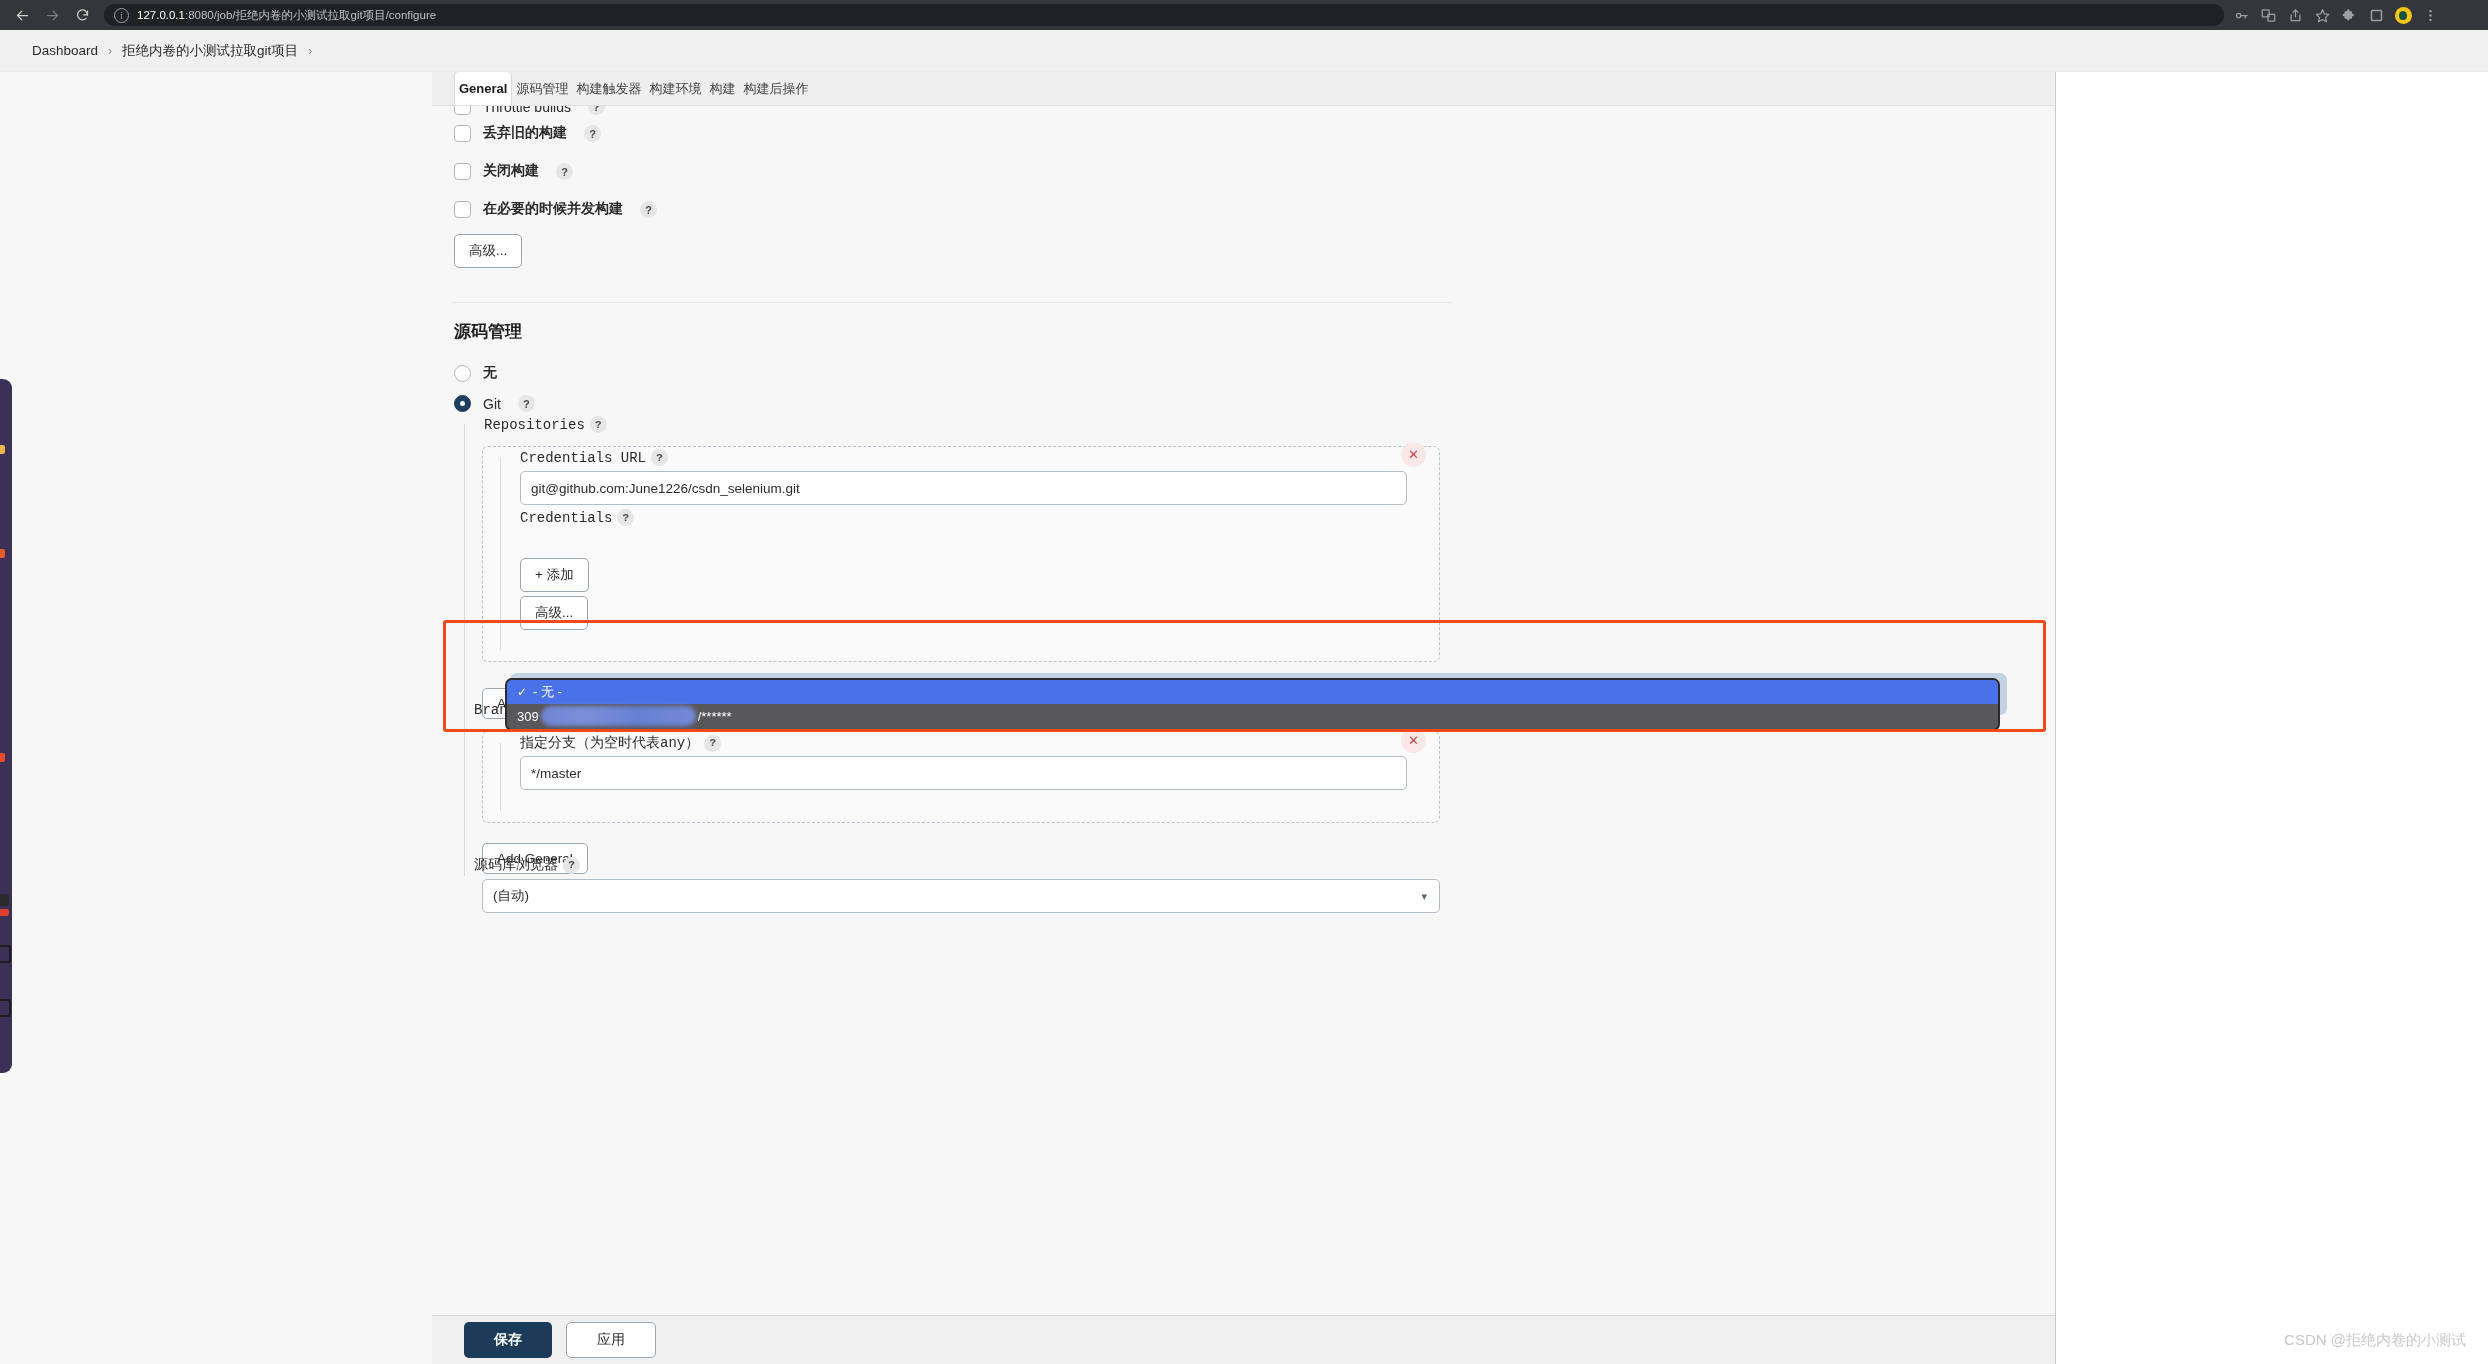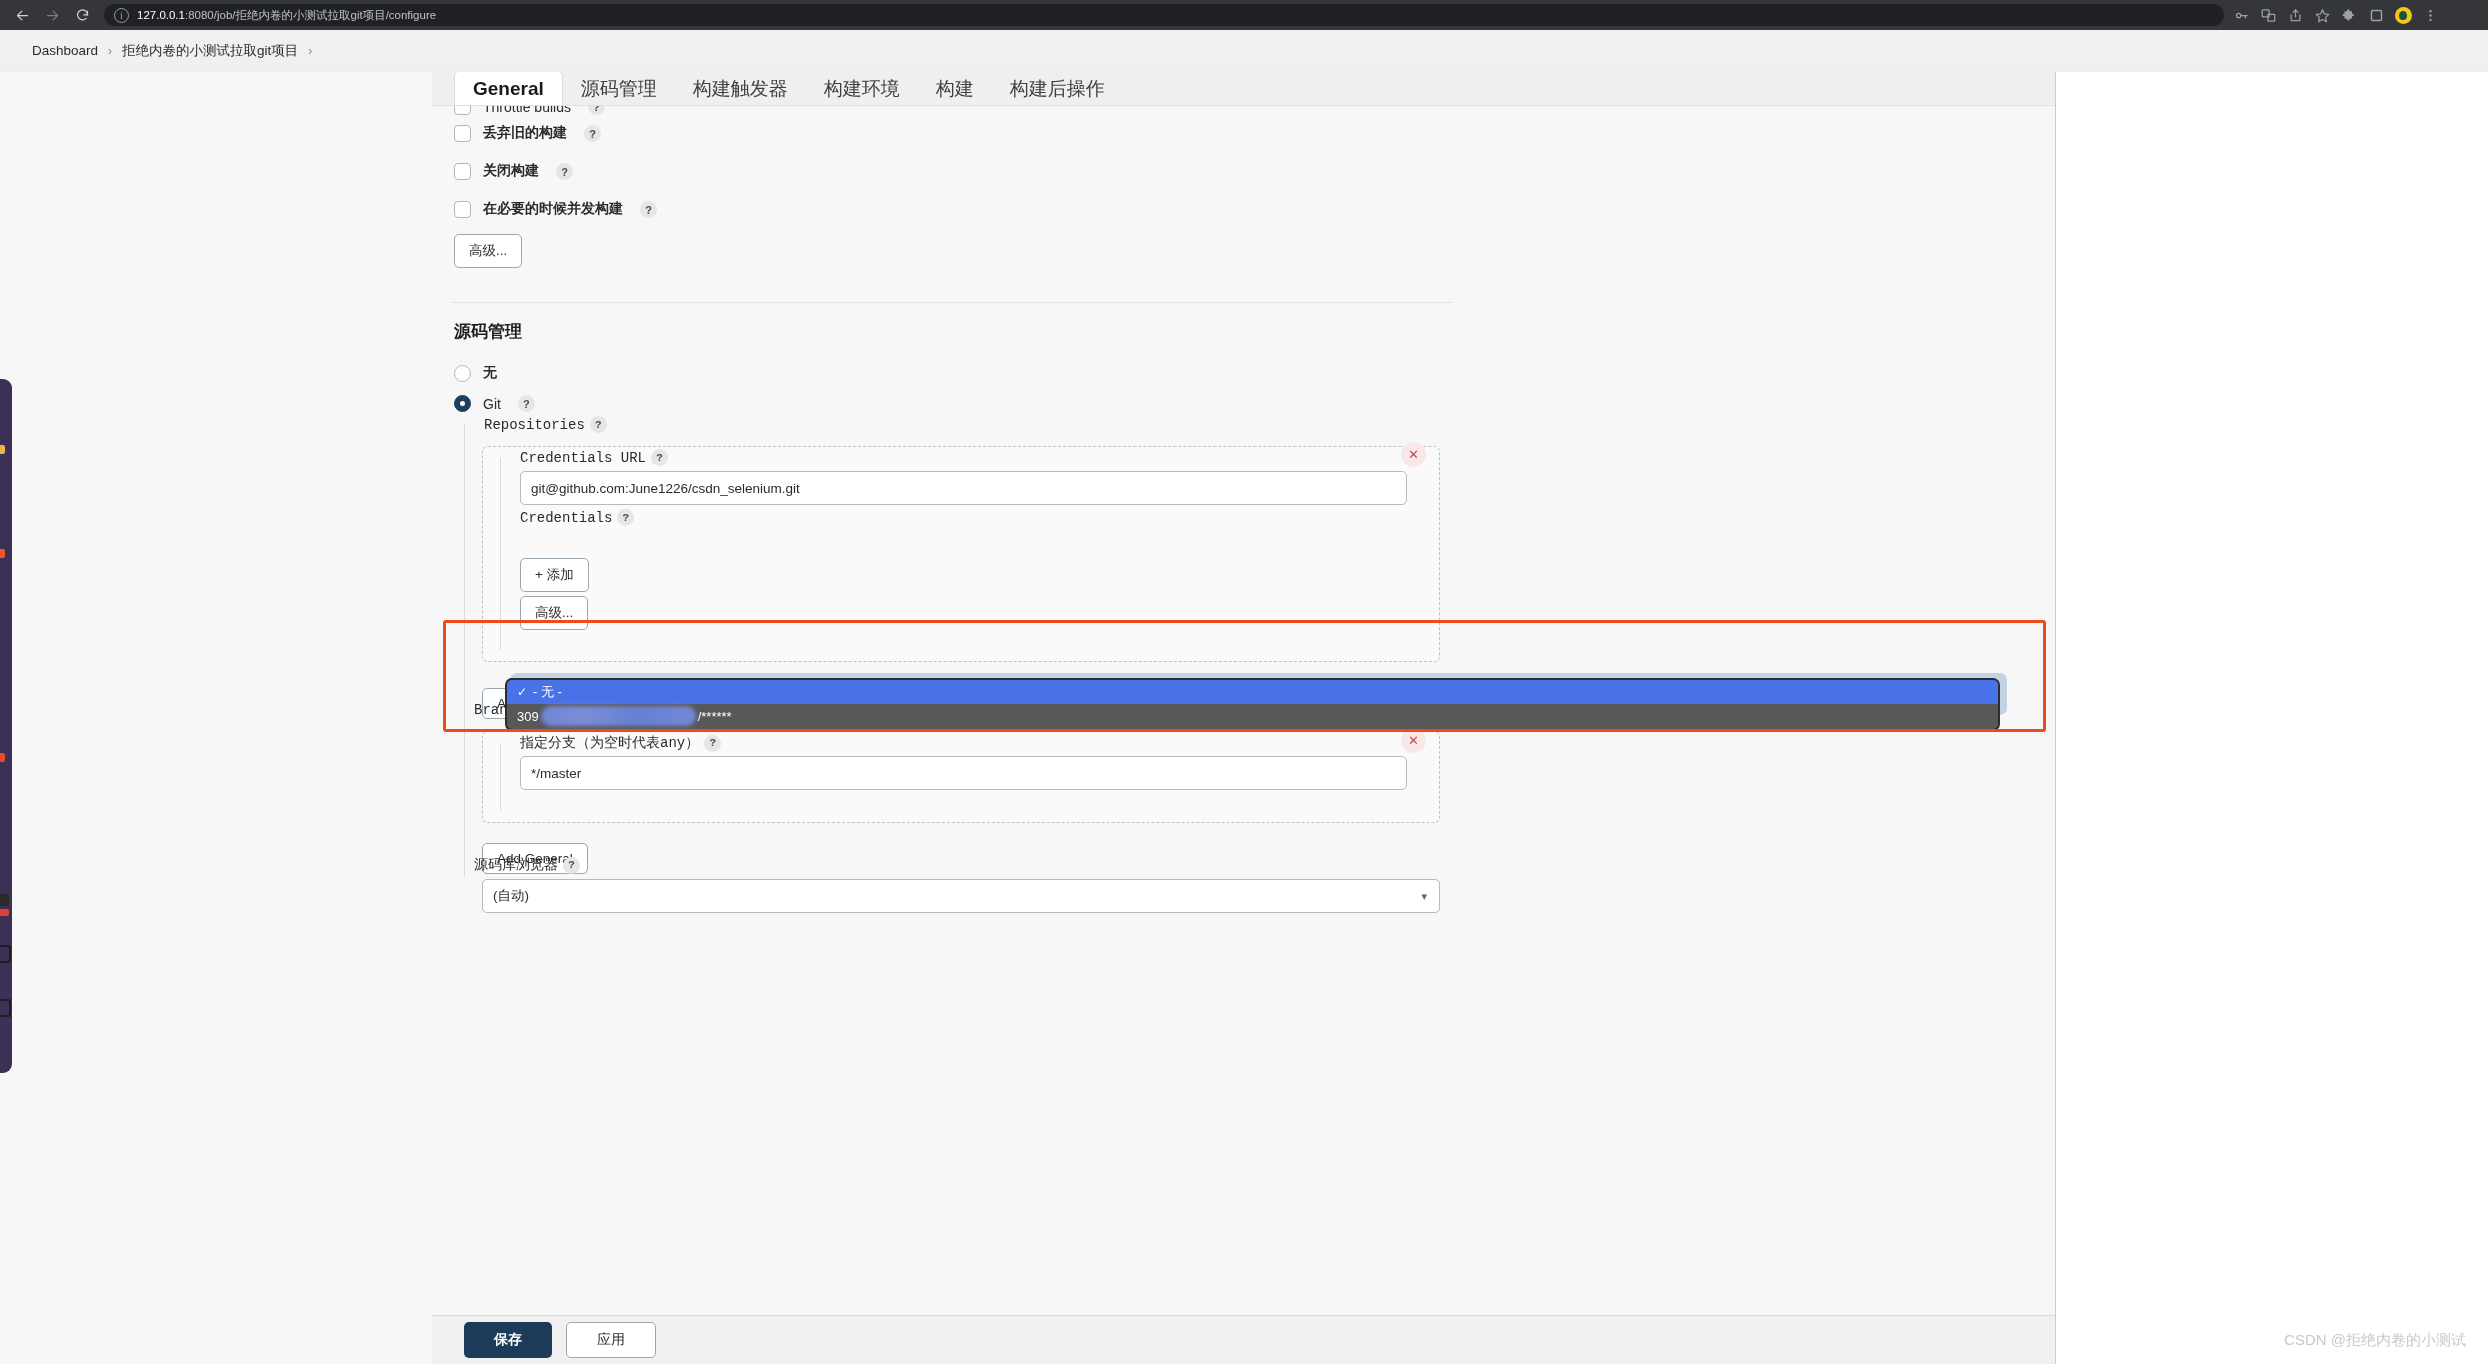--- a/index.html
+++ b/index.html
@@ -92,22 +92,22 @@
     overflow: hidden;
   }
 
   
   #tabbar {
     position: absolute; left: 0; top: 0; width: 1623px; height: 33px;
     background: #efefef;
     display: flex; align-items: flex-end;
   }
   .tab {
-    font-size: 19px; color: #404040;
-    padding: 0 18px; height: 33px; line-height: 33px;
+    font-size: 13px; color: #404040;
+    padding: 0 4px; height: 33px; line-height: 33px;
     white-space: nowrap;
   }
   .tab:first-child { margin-left: 22px; }
   .tab.active {
     background: #ffffff; font-weight: bold; color: #1a1a1a;
     border: 1px solid #dcdcdc; border-bottom: none;
     border-top-left-radius: 5px; border-top-right-radius: 5px;
     height: 34px; line-height: 33px;
   }
 

